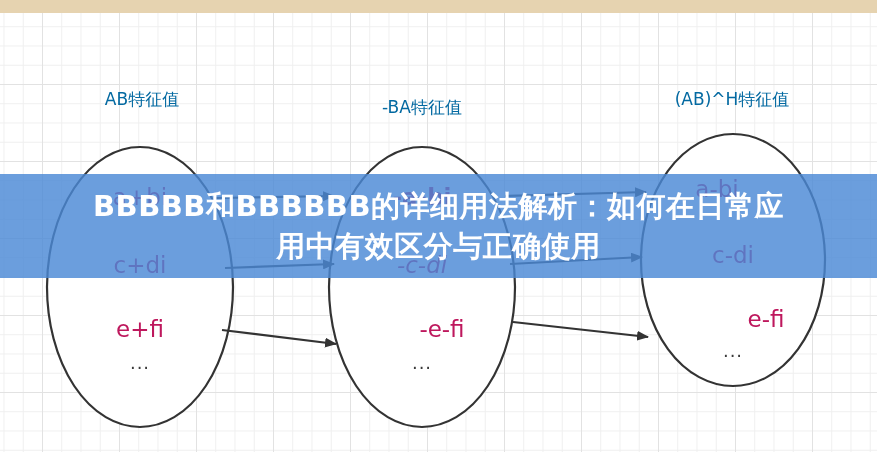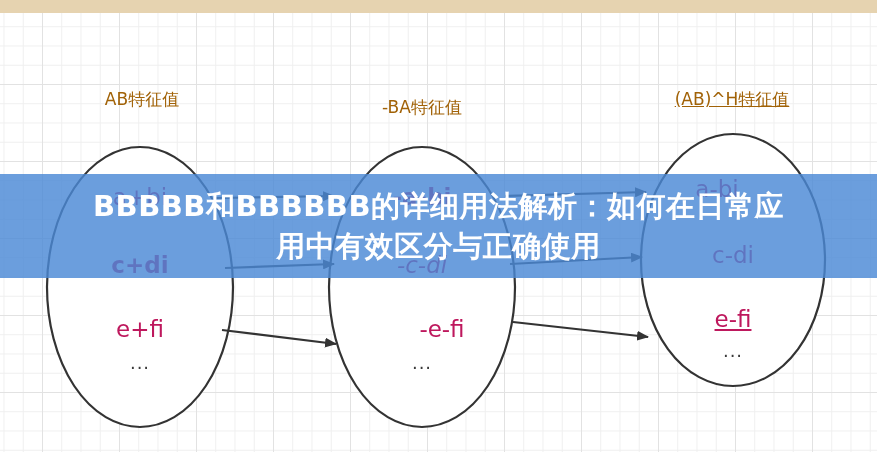--- a/index.html
+++ b/index.html
@@ -18,21 +18,21 @@
       background-image:
         linear-gradient(to right, #e2e2e2 1px, transparent 1px),
         linear-gradient(to bottom, #e2e2e2 1px, transparent 1px),
         linear-gradient(to right, #efefef 1px, transparent 1px),
         linear-gradient(to bottom, #efefef 1px, transparent 1px);
       background-size: 77px 77px, 77px 77px, 19.25px 19.25px, 19.25px 19.25px;
       background-position: -35px -6px, -35px -6px, -35px -6px, -35px -6px;
     }
     svg.diagram { position: absolute; left: 0; top: 0; }
     .node-label {
-      position: absolute; font-size: 17px; color: #a16207; white-space: nowrap;
+      position: absolute; font-size: 17px; color: #0369a1; white-space: nowrap;
       transform: translateX(-50%);
     }
     .cell-text {
       position: absolute; font-size: 23px; color: #be185d; white-space: nowrap;
       transform: translateX(-50%);
     }
     .dots {
       position: absolute; font-size: 18px; color: #3a3a3a; transform: translateX(-50%);
       letter-spacing: 1px;
     }
@@ -68,33 +68,33 @@
   <line x1="225" y1="268" x2="334" y2="264" stroke="#333333" stroke-width="2.2" marker-end="url(#arrowhead)"></line>
   <line x1="222" y1="330" x2="336" y2="344" stroke="#333333" stroke-width="2.2" marker-end="url(#arrowhead)"></line>
 
   <line x1="505" y1="196" x2="646" y2="192" stroke="#333333" stroke-width="2.2" marker-end="url(#arrowhead)"></line>
   <line x1="510" y1="264" x2="642" y2="257" stroke="#333333" stroke-width="2.2" marker-end="url(#arrowhead)"></line>
   <line x1="513" y1="322" x2="648" y2="337" stroke="#333333" stroke-width="2.2" marker-end="url(#arrowhead)"></line>
 </svg>
 
 <div class="node-label" style="left:142px; top:88px;">AB特征值</div>
 <div class="node-label" style="left:422px; top:96px;">-BA特征值</div>
-<div class="node-label" style="left:732px; top:88px;text-decoration:underline;">(AB)^H特征值</div>
+<div class="node-label" style="left:732px; top:88px;">(AB)^H特征值</div>
 
 <div class="cell-text" style="left:140px; top:184px;">a+bi</div>
-<div class="cell-text" style="left:140px; top:252px;font-weight:bold;">c+di</div>
+<div class="cell-text" style="left:140px; top:252px;">c+di</div>
 <div class="cell-text" style="left:140px; top:316px;">e+fi</div>
 <div class="dots" style="left:140px; top:352px;">...</div>
 
 <div class="cell-text" style="left:422px; top:184px;font-weight:bold;">-a-bi</div>
 <div class="cell-text" style="left:422px; top:252px;font-style:italic;">-c-di</div>
 <div class="cell-text" style="left:442px; top:316px;">-e-fi</div>
 <div class="dots" style="left:422px; top:352px;">...</div>
 
 <div class="cell-text" style="left:717px; top:176px;">a-bi</div>
 <div class="cell-text" style="left:733px; top:242px;">c-di</div>
-<div class="cell-text" style="left:733px; top:306px;text-decoration:underline;">e-fi</div>
+<div class="cell-text" style="left:766px; top:306px;">e-fi</div>
 <div class="dots" style="left:733px; top:340px;">...</div>
 
 <div class="banner">
   <div class="banner-line">BBBBB和BBBBBB的详细用法解析：如何在日常应</div>
   <div class="banner-line">用中有效区分与正确使用</div>
 </div>
 
 </body></html>

